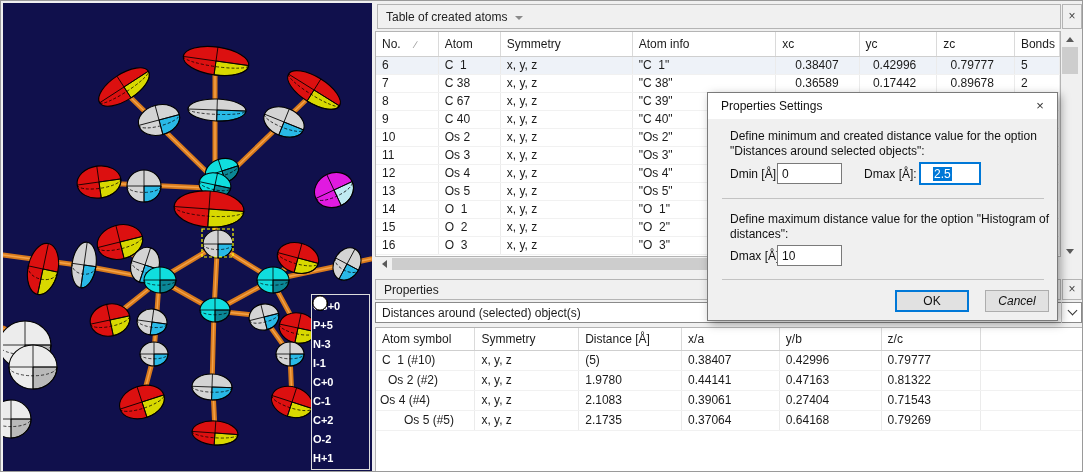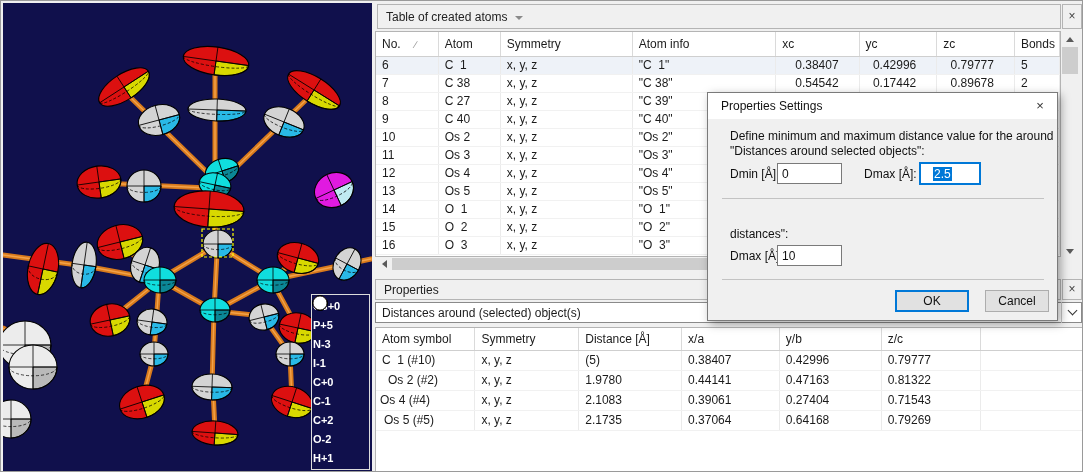--- a/index.html
+++ b/index.html
@@ -571,28 +571,28 @@
             <td class="num">0.38407</td>
             <td class="num">0.42996</td>
             <td class="num">0.79777</td>
             <td>5</td>
           </tr>
           <tr>
             <td>7</td>
             <td>C 38</td>
             <td>x, y, z</td>
             <td>"C 38"</td>
-            <td class="num">0.54542</td>
+            <td class="num">0.36589</td>
             <td class="num">0.17442</td>
             <td class="num">0.89678</td>
             <td>2</td>
           </tr>
           <tr>
             <td>8</td>
-            <td>C 27</td>
+            <td>C 67</td>
             <td>x, y, z</td>
             <td>"C 39"</td>
             <td class="num"></td>
             <td class="num"></td>
             <td class="num"></td>
             <td></td>
           </tr>
           <tr>
             <td>9</td>
             <td>C 40</td>
@@ -750,58 +750,59 @@
           <tr>
             <td style="padding-left: 4px;">Os 4 (#4)</td>
             <td>x, y, z</td>
             <td>2.1083</td>
             <td>0.39061</td>
             <td>0.27404</td>
             <td>0.71543</td>
             <td></td>
           </tr>
           <tr>
-            <td style="padding-left: 8px;">Os 5 (#5)</td>
+            <td style="padding-left: 28px;">Os 5 (#5)</td>
             <td>x, y, z</td>
             <td>2.1735</td>
             <td>0.37064</td>
             <td>0.64168</td>
             <td>0.79269</td>
             <td></td>
           </tr>
         </tbody>
     </table>
   </div>
 
   <div id="dialog">
     <div id="dialog-title">
       <span>Properties Settings</span>
     </div>
     <div id="dialog-close">×</div>
 
-    <div class="dlg-text" style="top:36px;">Define minimum and maximum distance value for the around</div>
+    <div class="dlg-text" style="top:36px;">Define minimum and created distance value for the option</div>
     <div class="dlg-text" style="top:51px;">"Distances around selected objects":</div>
 
     <div class="dlg-text" style="top:74px;">Dmin [Å]:</div>
     <div class="dlg-input" style="left:69px; top:70px; width:65px;">
       <span>0</span>
     </div>
     <div class="dlg-text" style="left:156px; top:74px;">Dmax [Å]:</div>
     <div class="dlg-input" style="left:211px; top:69px; width:62px; height:23px; border:2px solid #0078d7;padding-left:12px;">
       <span class="sel-text">2.5</span>
     </div>
 
     <div class="dlg-sep" style="top:105px;"></div>
 
+    <div class="dlg-text" style="top:119px;">Define maximum distance value for the option "Histogram of</div>
     <div class="dlg-text" style="top:134px;">distances":</div>
 
     <div class="dlg-text" style="top:156px;">Dmax [Å]:</div>
     <div class="dlg-input" style="left:69px; top:152px; width:65px;">
       <span>10</span>
     </div>
 
     <div class="dlg-sep" style="top:186px;"></div>
 
     <div class="dlg-btn" style="left:187px; width:74px; border:2px solid #0078d7; line-height:18px;">OK</div>
-    <div class="dlg-btn" style="left:277px; width:64px;">Cancel</div>
+    <div class="dlg-btn" style="left:277px; width:64px;font-style:italic;">Cancel</div>
   </div>
 
 </div>
 
 </body></html>

